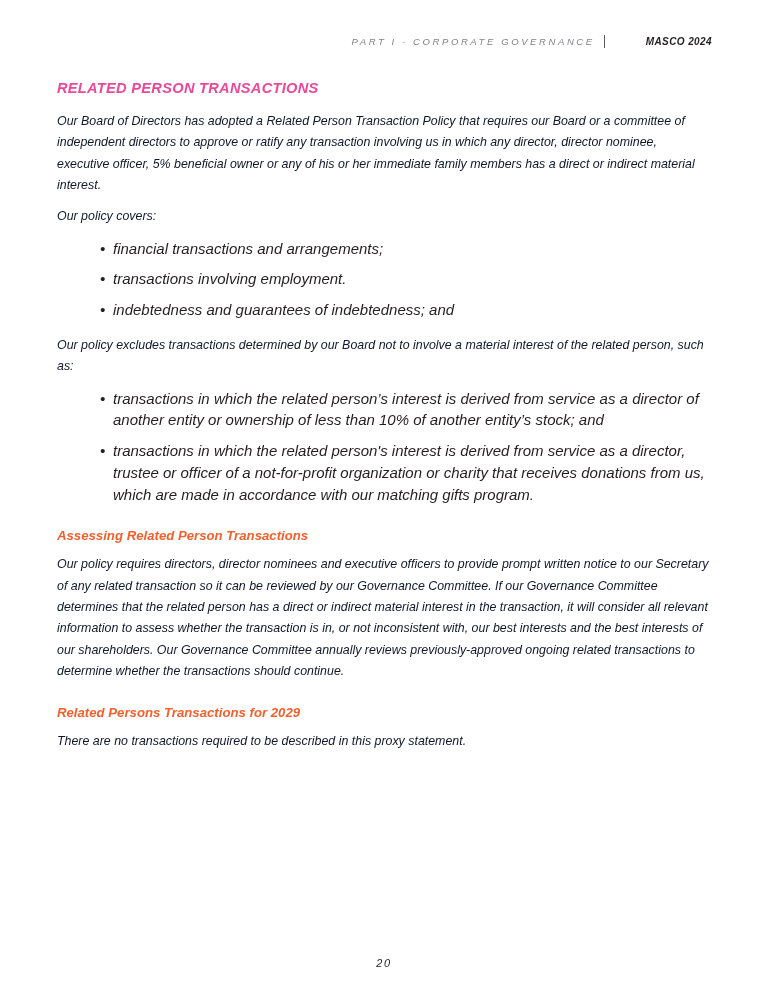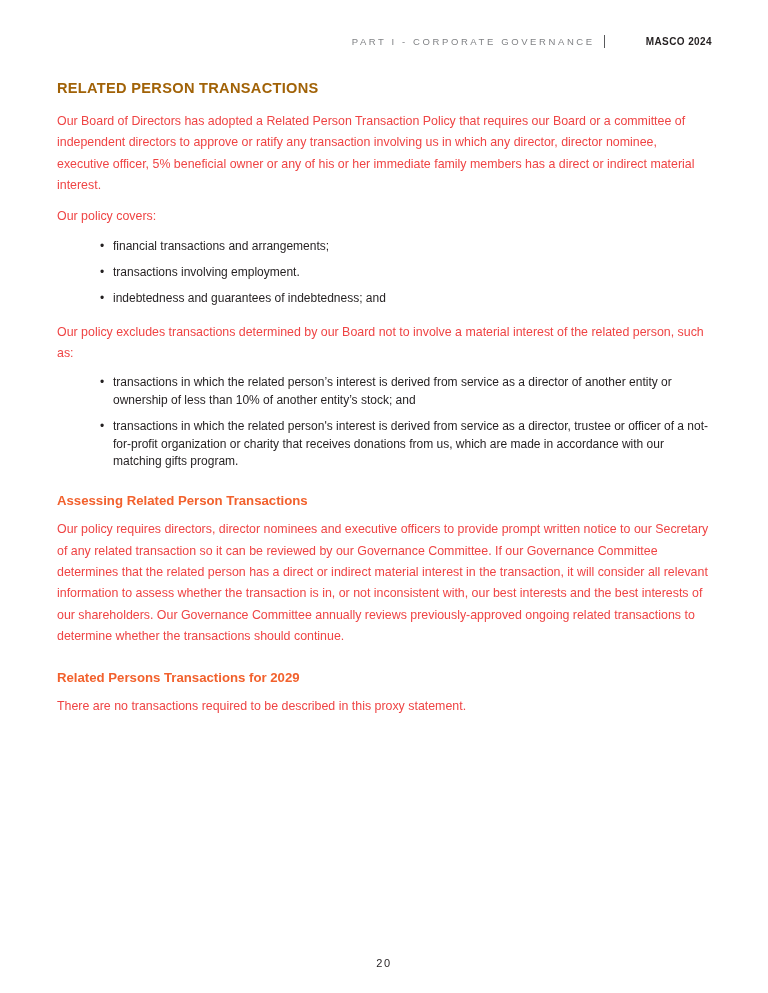--- a/index.html
+++ b/index.html
@@ -1,15 +1,15 @@
 <!DOCTYPE html>
 <html><head>
 <meta charset="utf-8">
 <style>
-  * { margin: 0; padding: 0; box-sizing: border-box; }
+  * { margin: 0; padding: 0; box-sizing: border-box; font-style: italic; }
   html, body { background: #ffffff; }
   body {
     width: 768px;
     height: 993px;
     margin: 0 auto;
     position: relative;
     font-family: "Liberation Sans", sans-serif;
     color: #231F20;
     overflow: hidden;
   }
@@ -43,45 +43,45 @@
   .content {
     position: absolute;
     top: 80px;
     left: 57px;
     right: 56px;
   }
   h1.doc-title {
     font-size: 14.6px;
     font-weight: 700;
     letter-spacing: 0.3px;
-    color: #a16207;
+    color: #ec4899;
     margin-bottom: 15px;
   }
   p.body-text {
     font-size: 12.4px;
     line-height: 1.72;
     margin-bottom: 10px;
-    color: #ef4444;
+    color: #0f172a;
   }
   h2.section-heading {
     color: #F2612D;
     font-size: 13.2px;
     font-weight: 700;
     margin-top: 23px;
     margin-bottom: 11px;
   }
   ul.bullet-list {
     list-style: none;
     margin: 6px 0 14px 0;
   }
   ul.bullet-list li {
     position: relative;
     margin-left: 43px;
     padding-left: 13px;
-    font-size: 12px;
+    font-size: 15px;
     line-height: 1.45;
     margin-bottom: 9px;
   }
   ul.bullet-list li:last-child { margin-bottom: 0; }
   ul.bullet-list li::before {
     content: "\2022";
     position: absolute;
     left: 0;
     top: 0;
     color: #231F20;

